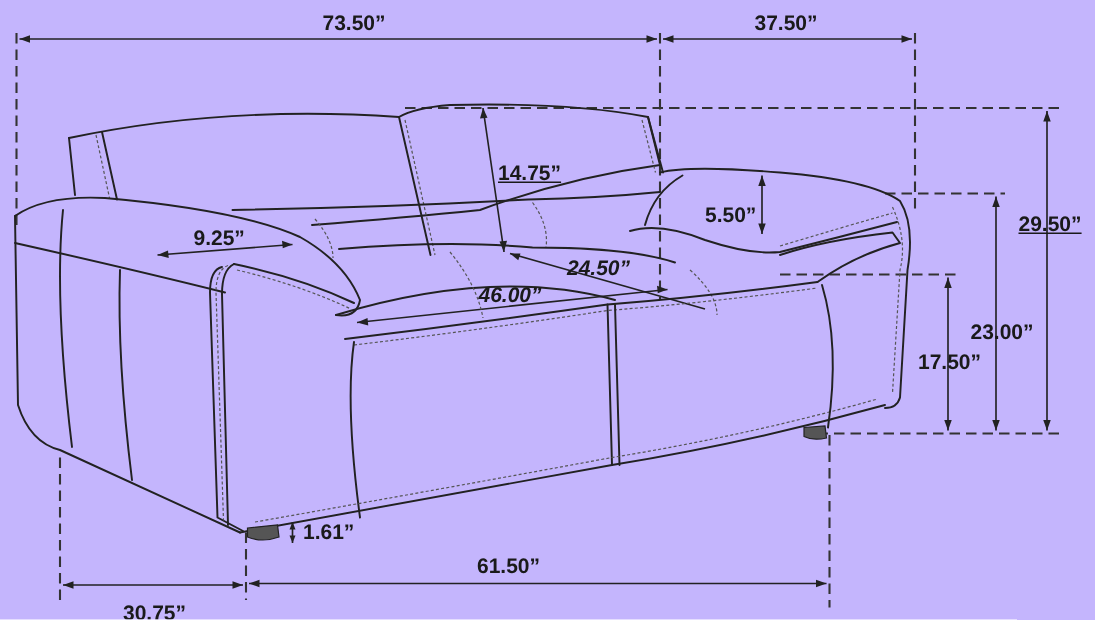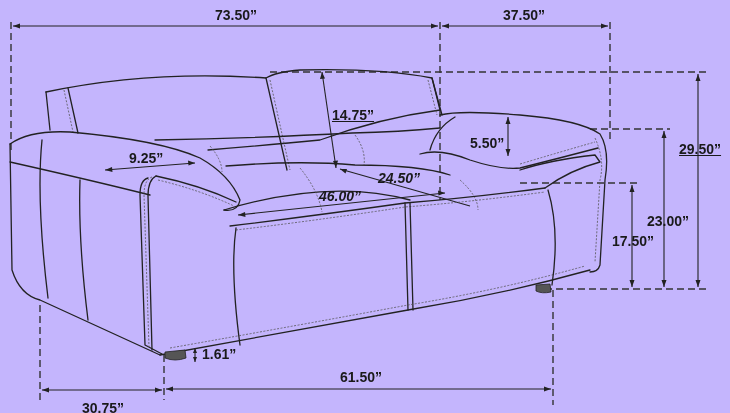--- a/index.html
+++ b/index.html
@@ -135,14 +135,14 @@
   <div class="lbl" style="left:679px;top:142px;text-decoration:underline;">29.50”</div>
   <div class="lbl" style="left:647px;top:187px;margin-top:27px;">23.00”</div>
   <div class="lbl" style="left:612px;top:234px;">17.50”</div>
   <div class="lbl" style="left:332px;top:108px;text-decoration:underline;">14.75”</div>
   <div class="lbl" style="left:470px;top:136px;">5.50”</div>
   <div class="lbl" style="left:129px;top:151px;">9.25”</div>
   <div class="lbl" style="left:319px;top:189px;font-style:italic;">46.00”</div>
   <div class="lbl" style="left:378px;top:171px;font-style:italic;">24.50”</div>
   <div class="lbl" style="left:202px;top:347px;">1.61”</div>
   <div class="lbl" style="left:82px;top:373px;margin-top:28px;">30.75”</div>
-  <div class="lbl" style="left:340px;top:370px;">61.50”</div>
+  <div class="lbl" style="left:318px;top:370px;">61.50”</div>
 </div>
 
 </body></html>

